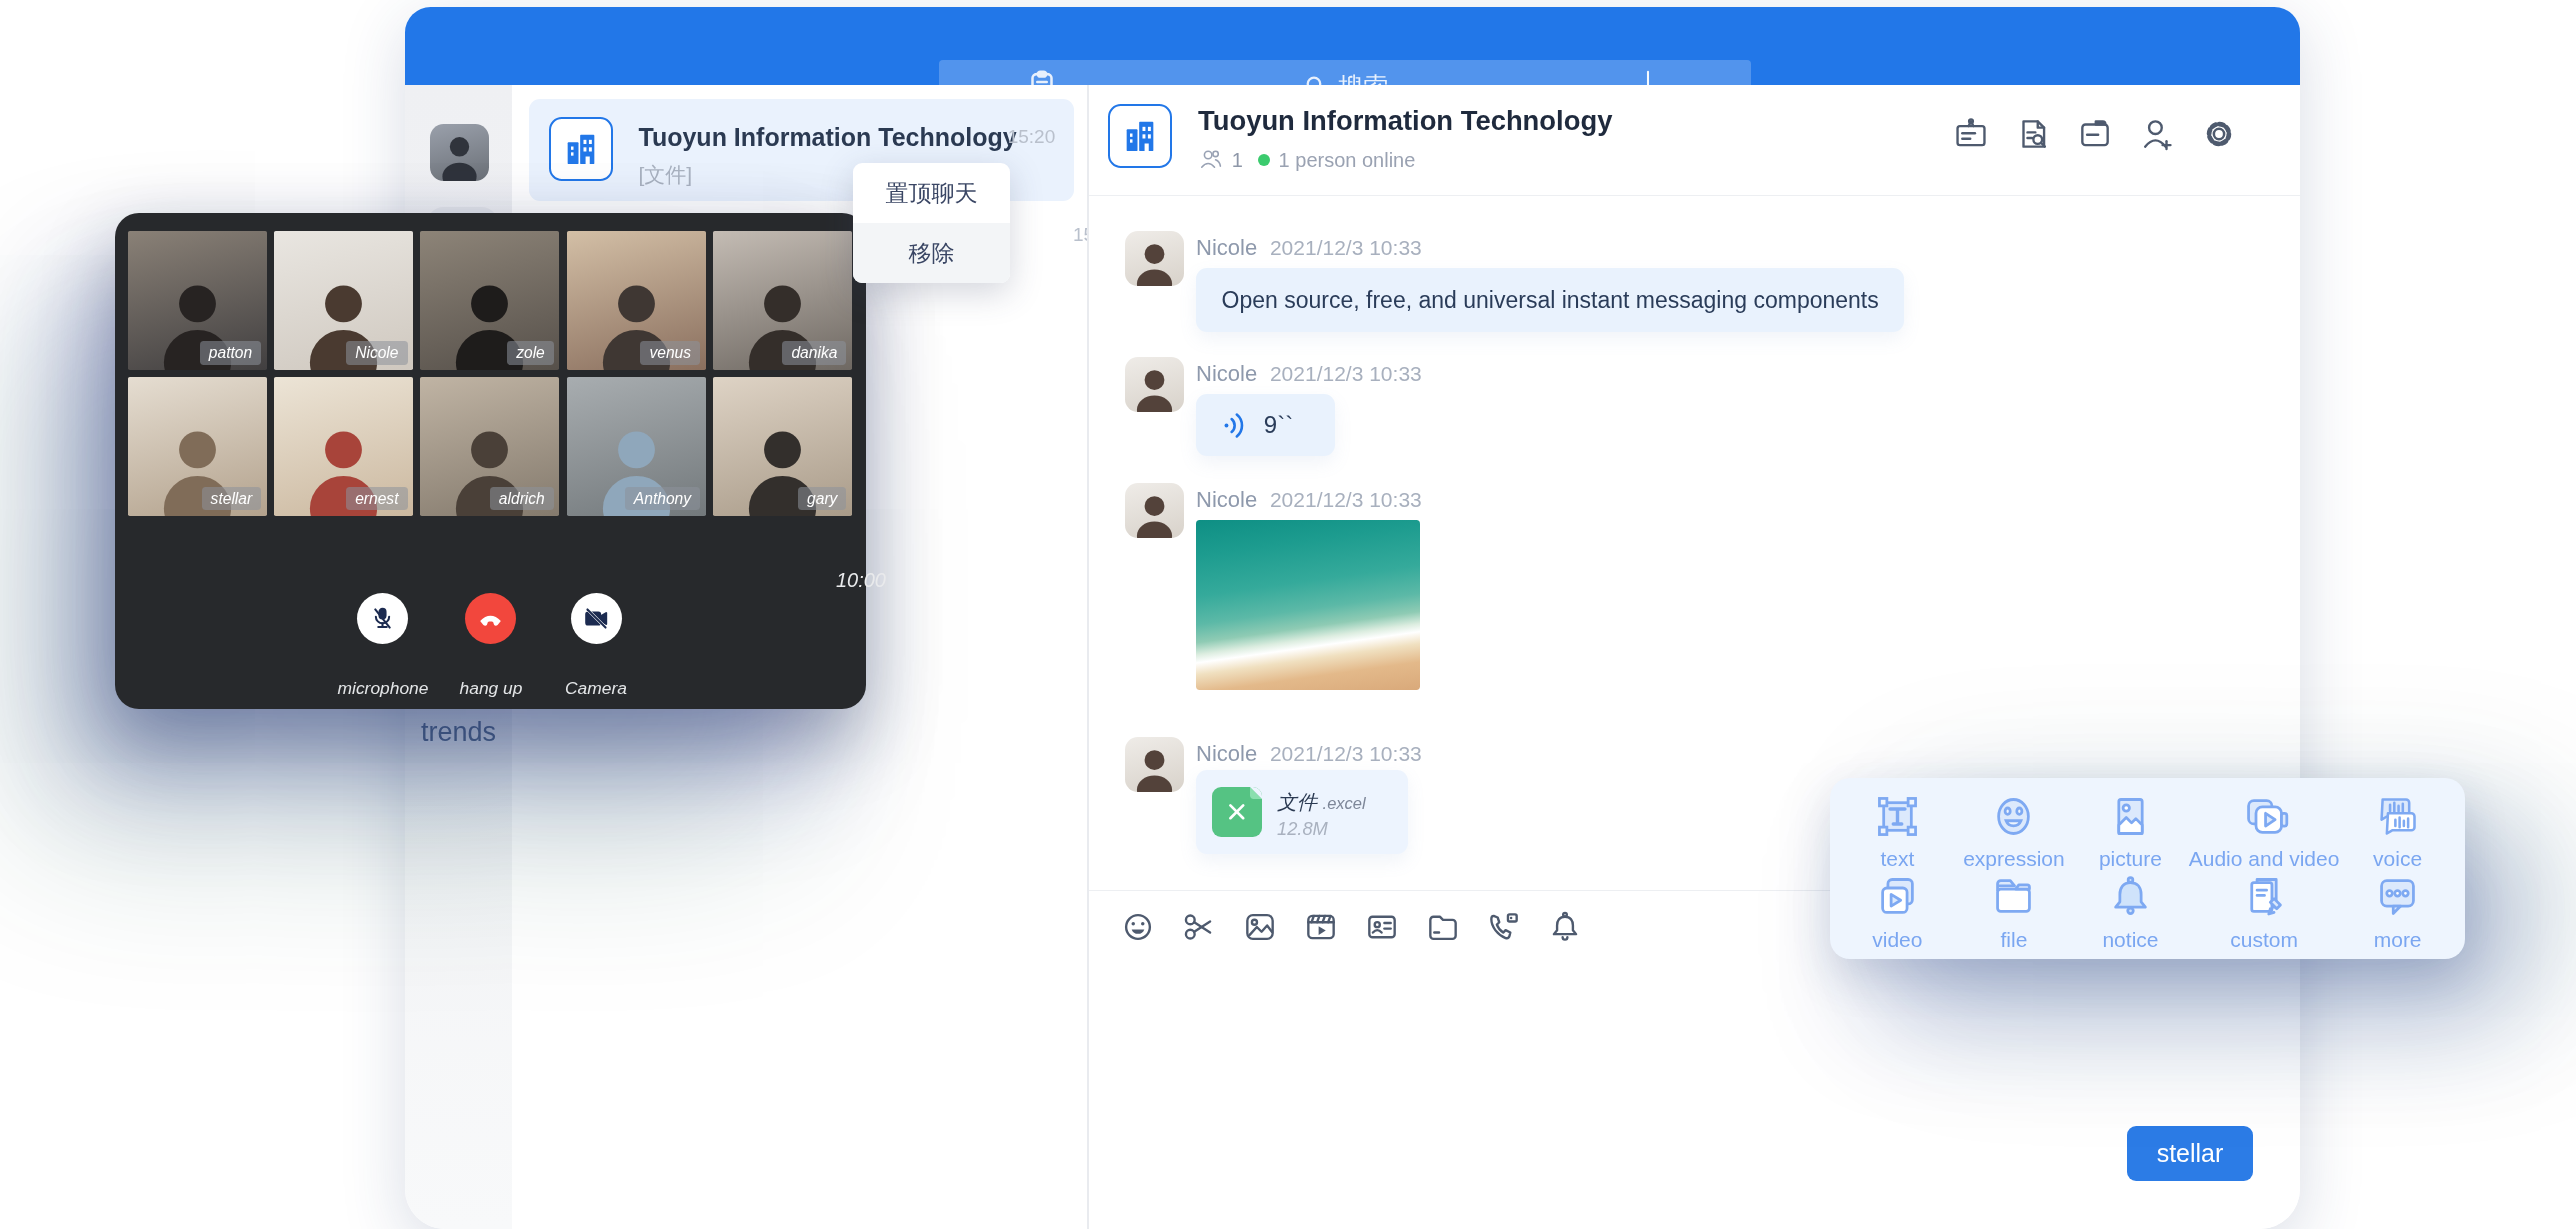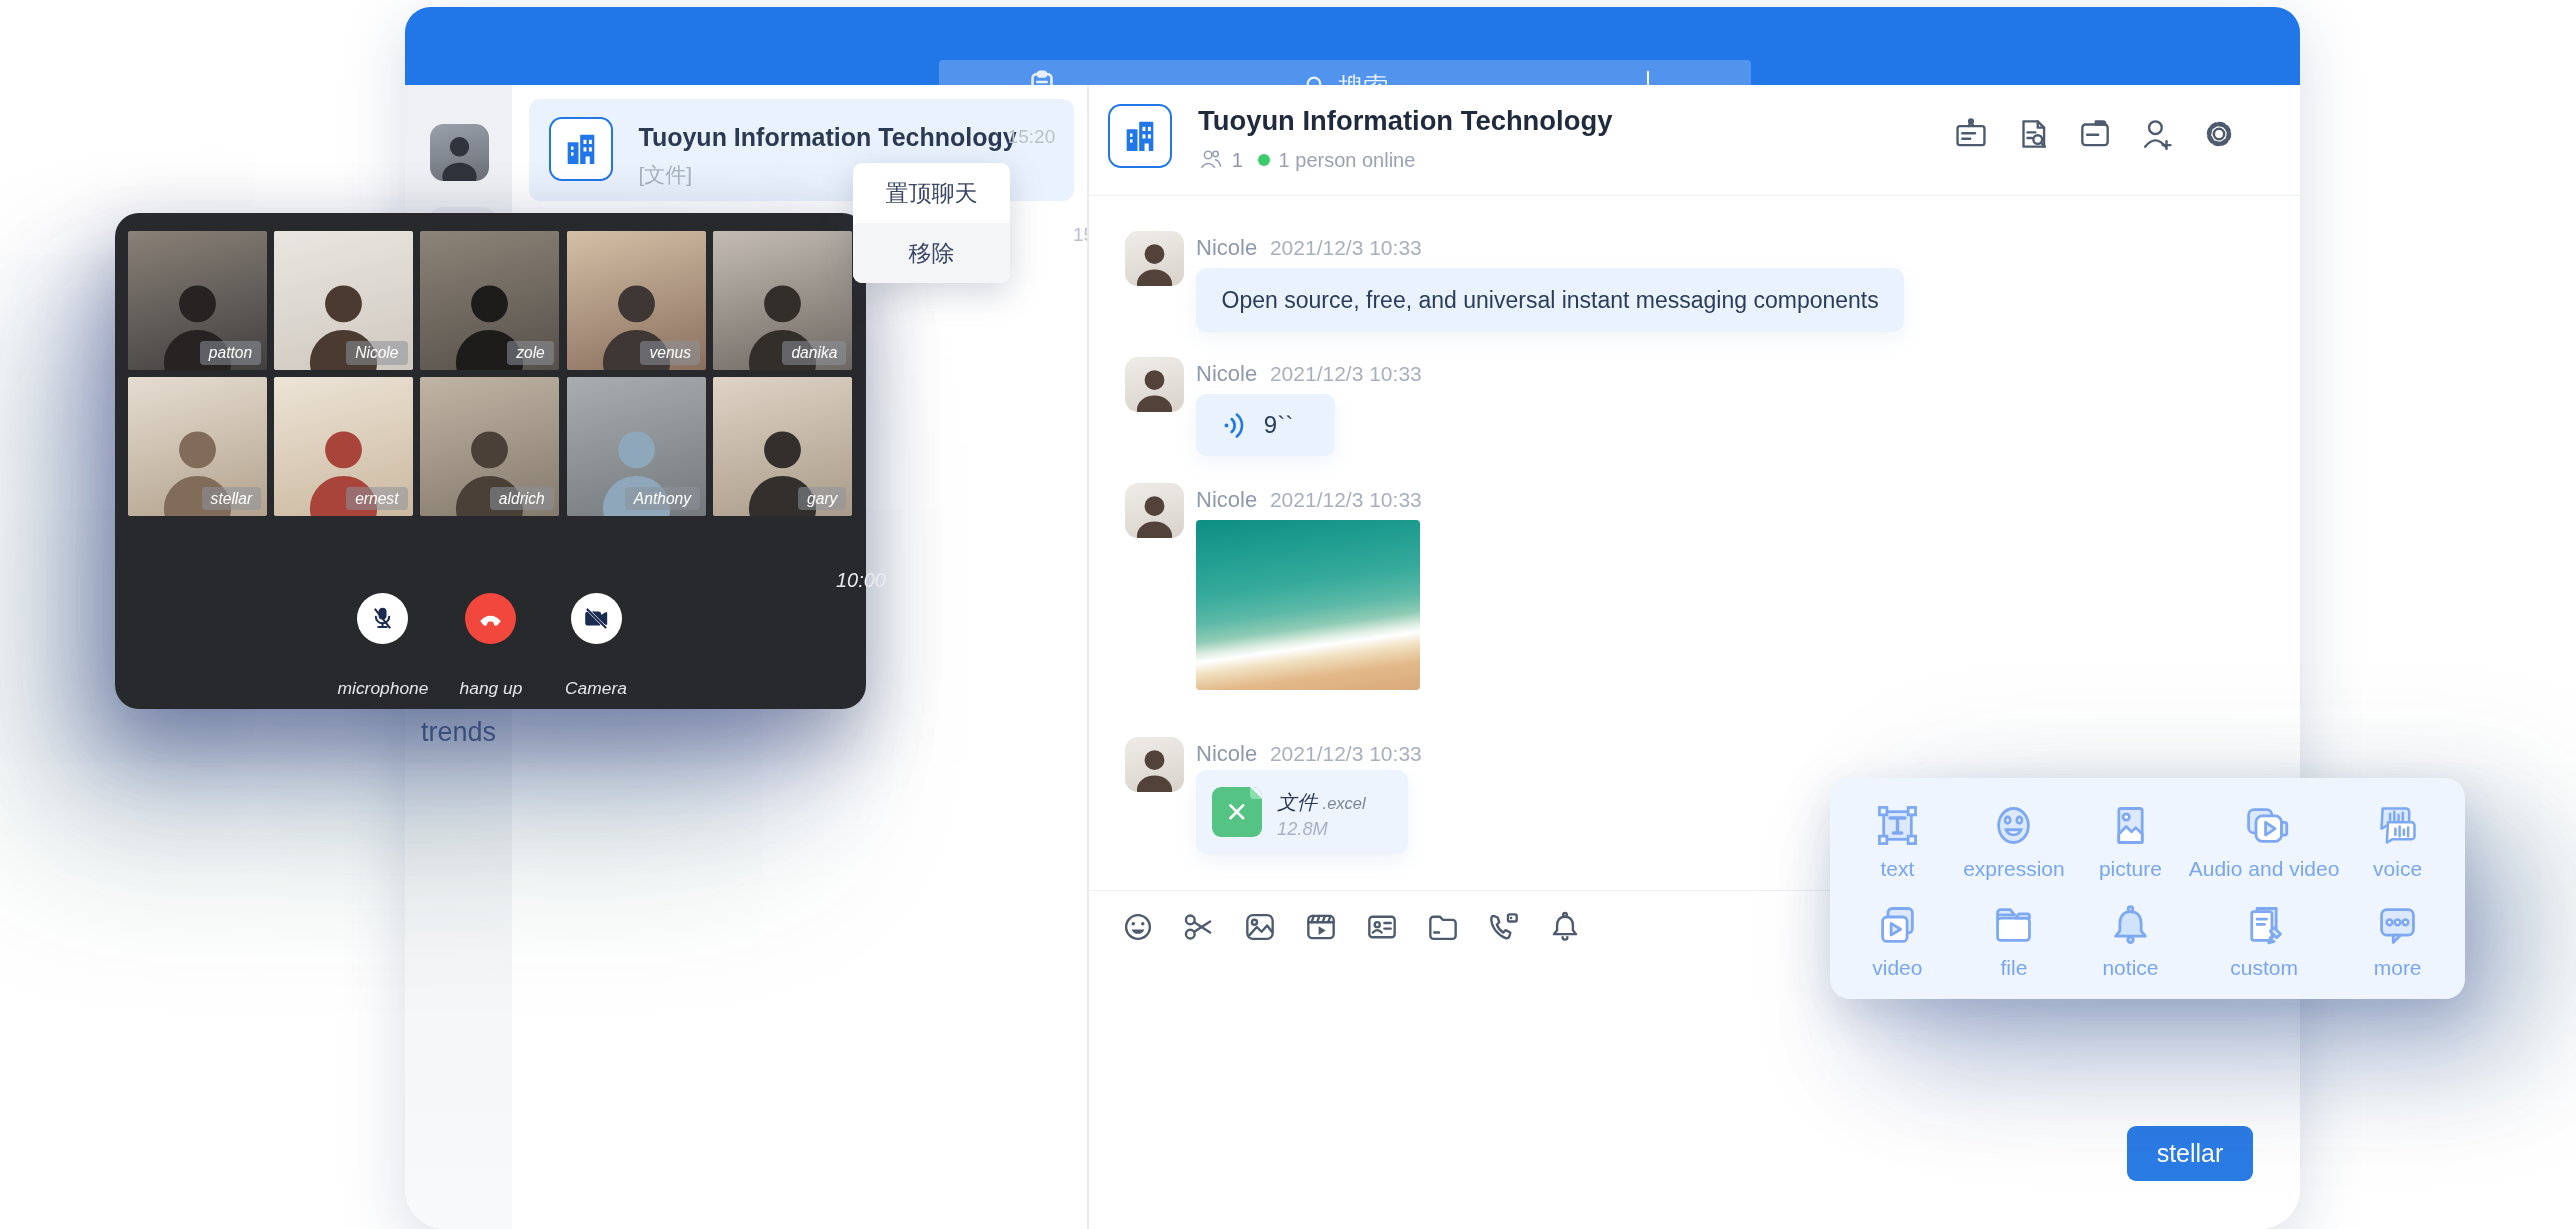--- a/index.html
+++ b/index.html
@@ -135,21 +135,21 @@
   
   .ctx-menu{
     position:absolute;left:853px;top:163px;width:157px;border-radius:9.1px;background:#fff;overflow:hidden;
     box-shadow:0 9.1px 33px rgba(60,70,100,.22);z-index:50;
   }
   .ctx-item{height:60px;display:flex;align-items:center;justify-content:center;font-size:23px;color:#3a4664;cursor:pointer;}
   .ctx-item.hover{background:#f3f5f7;}
 
   
   .action-panel{
-    position:absolute;left:1830px;top:778px;width:635px;height:221px;border-radius:20px;background:#eef5fe;
+    position:absolute;left:1830px;top:778px;width:635px;height:181px;border-radius:20px;background:#eef5fe;
     z-index:60;display:grid;grid-template-columns:repeat(5,1fr);grid-template-rows:1fr 1fr;
     padding:12.8px 9.1px 9.1px;box-sizing:border-box;
     box-shadow:42px 55px 110px rgba(25,45,150,.26), 82px 37px 156px rgba(12,75,70,.18),
                0 16.5px 46px rgba(40,60,110,.16);
   }
   .ap-cell{display:flex;flex-direction:column;align-items:center;justify-content:center;gap:5.5px;cursor:pointer;}
   .ap-cell svg{width:51px;height:51px;}
   .ap-label{font-size:21px;color:#7aa6f1;white-space:nowrap;}
 
   .sil{display:block;}

